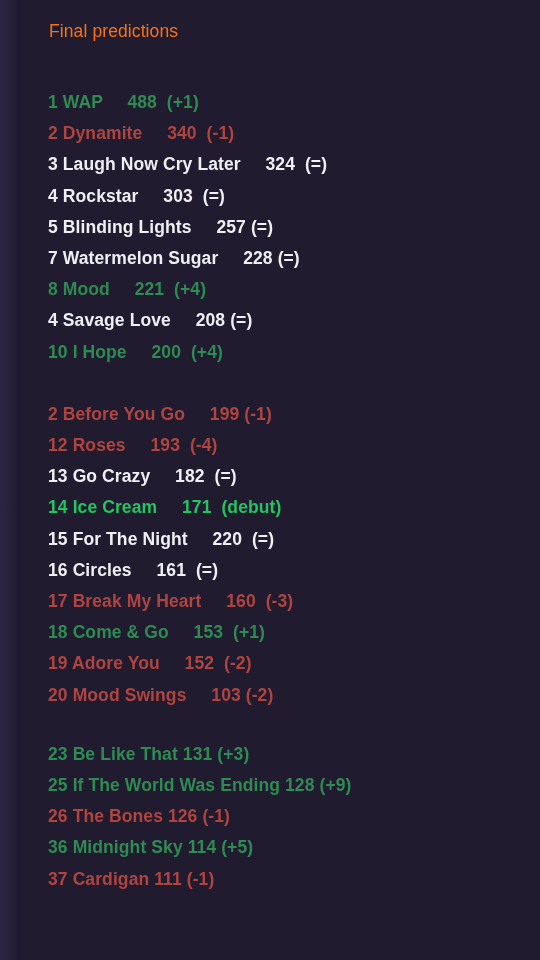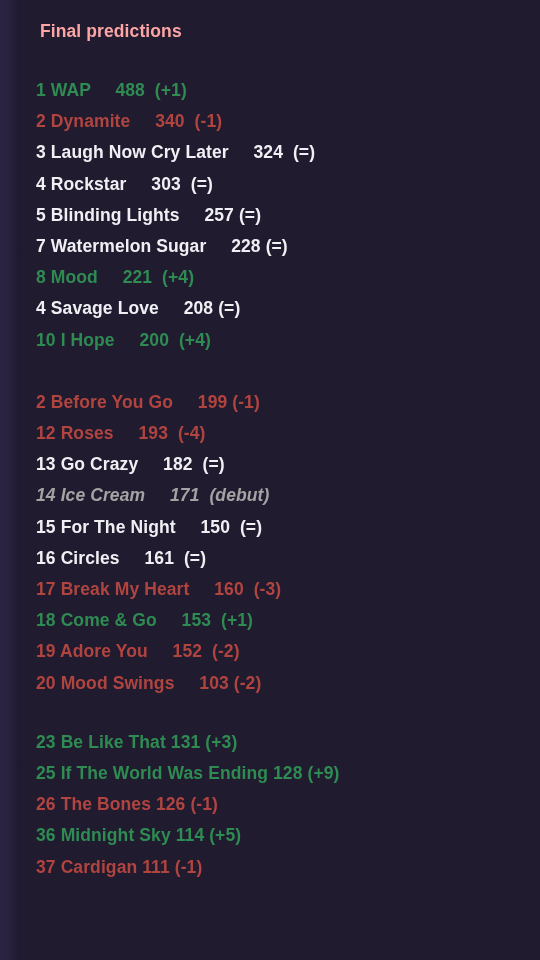--- a/index.html
+++ b/index.html
@@ -36,52 +36,52 @@
                 #1d1930 88%,
                 #211b30 100%);
     pointer-events: none;
   }
   #content {
     position: relative;
     padding: 18px 10px 0 36px;
     box-sizing: border-box;
   }
   .page-title {
-    color: #fca5a5;
+    color: #f97316;
     font-size: 17.5px;
-    font-weight: bold;
+    font-weight: normal;
     letter-spacing: 0.1px;
     line-height: 26px;
-    margin: 0 0 0 4px;
+    margin: 0 0 0 13px;
     white-space: pre;
   }
   .spacer-line {
     height: 31px;
   }
   .spacer-line.small {
     height: 28px;
   }
   .entry-list {
-    margin: 0;
+    margin: 12px;
     padding: 0;
     list-style: none;
   }
   .entry {
     font-size: 17.5px;
     font-weight: bold;
     line-height: 31.2px;
     letter-spacing: 0.1px;
     white-space: pre;
     margin: 0;
     padding: 0;
   }
   .entry.up    { color: #2e8b52; }
   .entry.down  { color: #b0443f; }
   .entry.same  { color: #f0f0f4; }
-  .entry.debut { color: #a3a3a3; font-style: italic; }
+  .entry.debut { color: #22c55e; }
 </style>
 </head>
 <body>
 
 <div id="screen">
 
   <div id="left-edge-band"></div>
 
   <div id="content">
 
@@ -97,21 +97,21 @@
         <li class="entry same">5 Blinding Lights     257 (=)</li>
         <li class="entry same">7 Watermelon Sugar     228 (=)</li>
         <li class="entry up">8 Mood     221  (+4)</li>
         <li class="entry same">4 Savage Love     208 (=)</li>
         <li class="entry up">10 I Hope     200  (+4)</li>
         <li class="spacer-line"></li>
         <li class="entry down">2 Before You Go     199 (-1)</li>
         <li class="entry down">12 Roses     193  (-4)</li>
         <li class="entry same">13 Go Crazy     182  (=)</li>
         <li class="entry debut">14 Ice Cream     171  (debut)</li>
-        <li class="entry same">15 For The Night     150  (=)</li>
+        <li class="entry same">15 For The Night     220  (=)</li>
         <li class="entry same">16 Circles     161  (=)</li>
         <li class="entry down">17 Break My Heart     160  (-3)</li>
         <li class="entry up">18 Come &amp; Go     153  (+1)</li>
         <li class="entry down">19 Adore You     152  (-2)</li>
         <li class="entry down">20 Mood Swings     103 (-2)</li>
         <li class="spacer-line small"></li>
         <li class="entry up">23 Be Like That 131 (+3)</li>
         <li class="entry up">25 If The World Was Ending 128 (+9)</li>
         <li class="entry down">26 The Bones 126 (-1)</li>
         <li class="entry up">36 Midnight Sky 114 (+5)</li>

